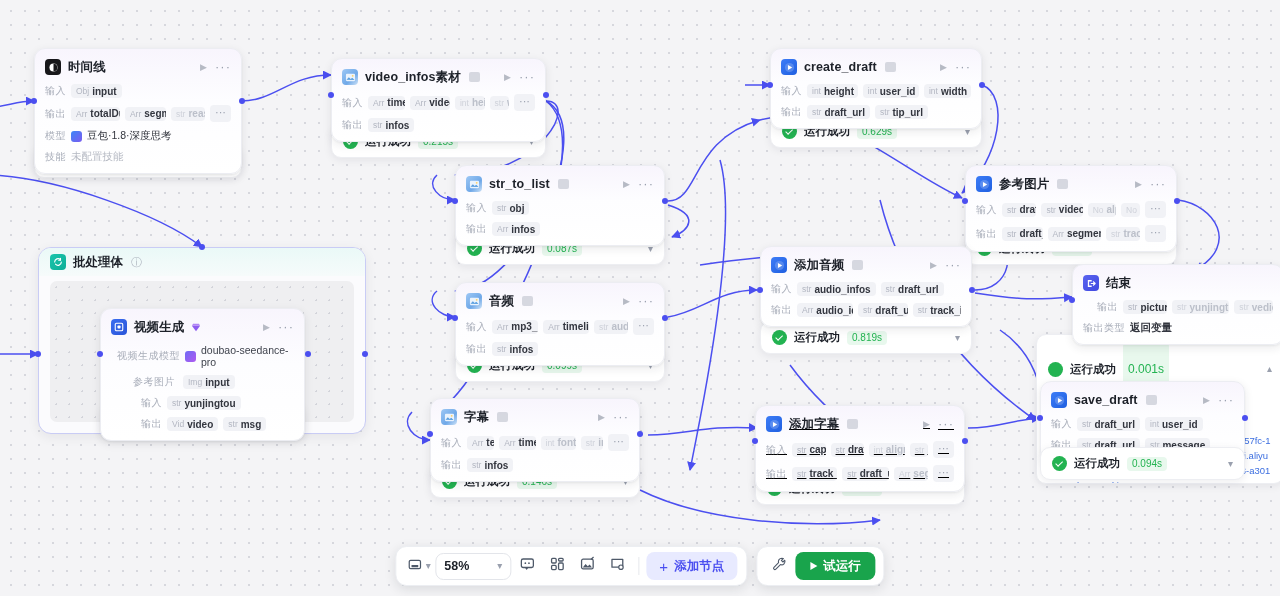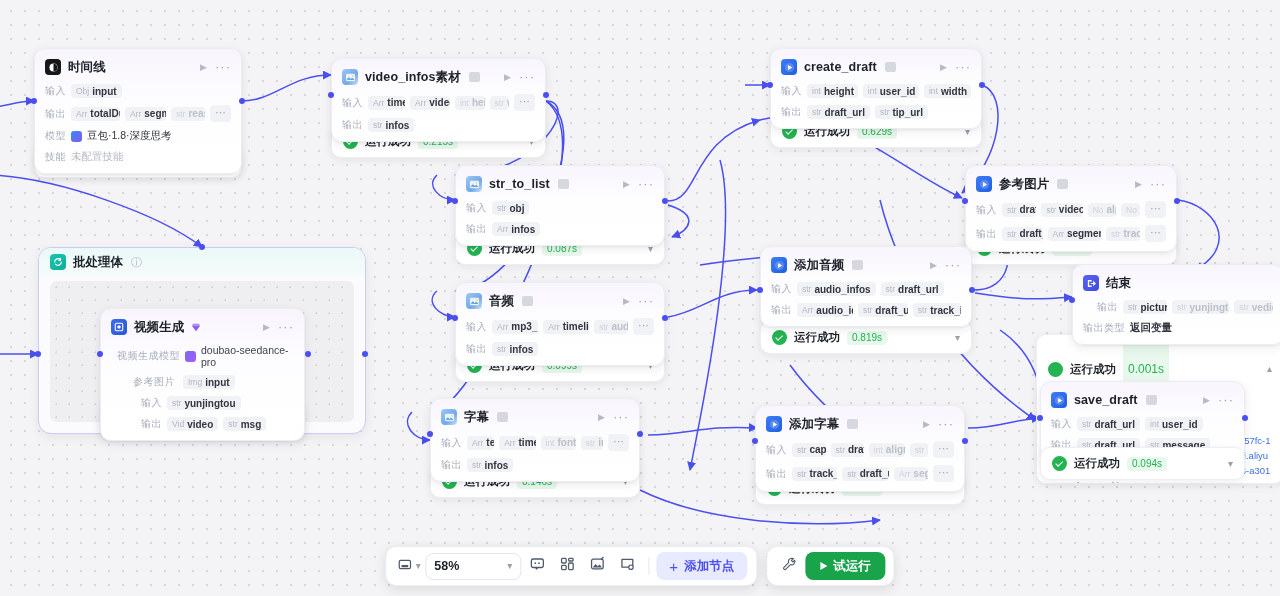--- a/index.html
+++ b/index.html
@@ -159,21 +159,21 @@
     display: flex; align-items: center; gap: 2px;
     padding: 6px 9px; height: 40px;
   }
   .tb-btn {
     display: flex; align-items: center; justify-content: center; gap: 3px;
     height: 28px; min-width: 28px; border-radius: 7px;
     color: #4e5969; cursor: pointer;
   }
   .zoom-box {
     display: flex; align-items: center; justify-content: space-between;
-    width: 96px; height: 27px; border: 1px solid #e3e5ea; border-radius: 8px;
+    width: 76px; height: 27px; border: 1px solid #e3e5ea; border-radius: 8px;
     padding: 0 8px; font-size: 12.5px; font-weight: 700; color: #1d2129; cursor: pointer;
   }
   .divider { width: 1px; height: 18px; background: #e6e8ed; margin: 0 5px; }
   .add-node {
     display: flex; align-items: center; gap: 6px;
     background: #e8eaff; color: #4b4ff0; border-radius: 8px;
     height: 28px; padding: 0 13px; font-size: 12.5px; font-weight: 700; cursor: pointer;
   }
   .add-node .plus { font-size: 15px; font-weight: 400; line-height: 1; }
   .run-btn {
@@ -841,21 +841,21 @@
   <div class="port" style="left:637px; top:431px;"></div>
 
   <div class="status" style="left:430px; top:465px; width:210px;">
     <span class="check"></span>
     <span class="txt">运行成功</span>
     <span class="dur">0.146s</span>
     <span class="sp"></span>
     <span class="chev">▾</span>
   </div>
 
-  <div class="node" style="left:755px; top:405px; width:210px;">
+  <div class="node" style="left:755px; top:405px; width:210px;text-decoration:underline;">
     <div class="node-head">
       <span class="ic ic-blue">
         <svg width="11" height="11" viewBox="0 0 12 12">
             <circle cx="6" cy="6" r="5" fill="#fff" opacity=".2"></circle>
             <path d="M4.3 3.2 9 6l-4.7 2.8z" fill="#fff"></path>
           </svg>
       </span>
       <span class="node-title">添加字幕</span>
       <span class="mini-tag"></span>
       <span class="spacer"></span>

